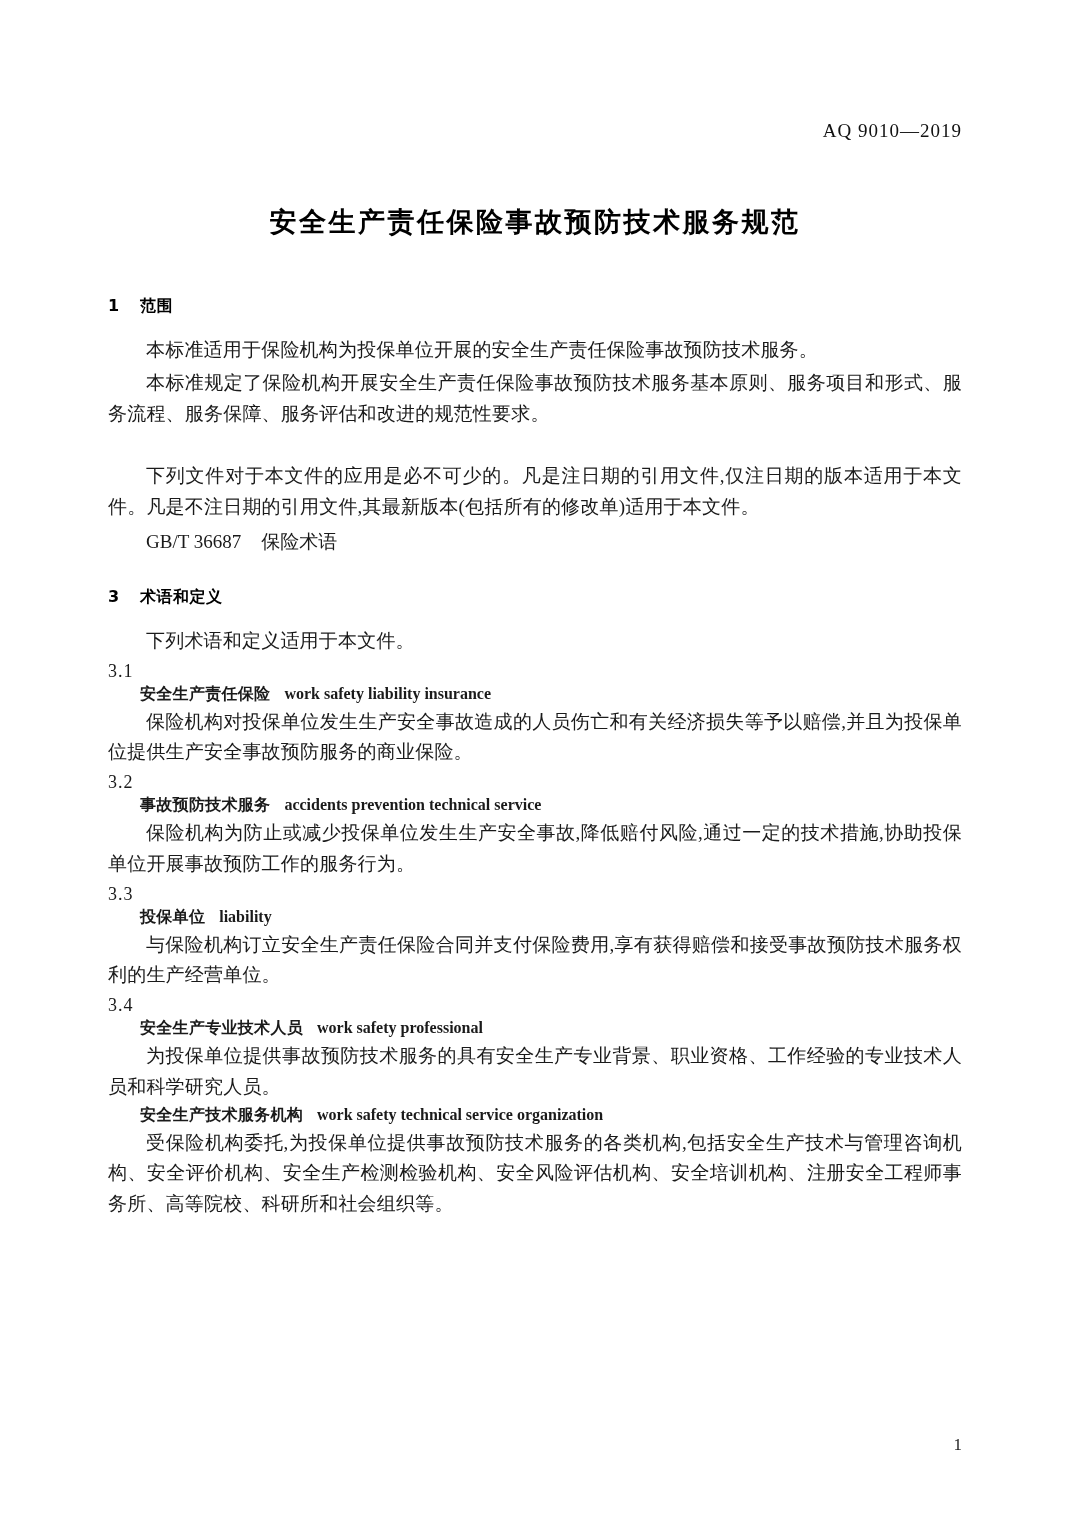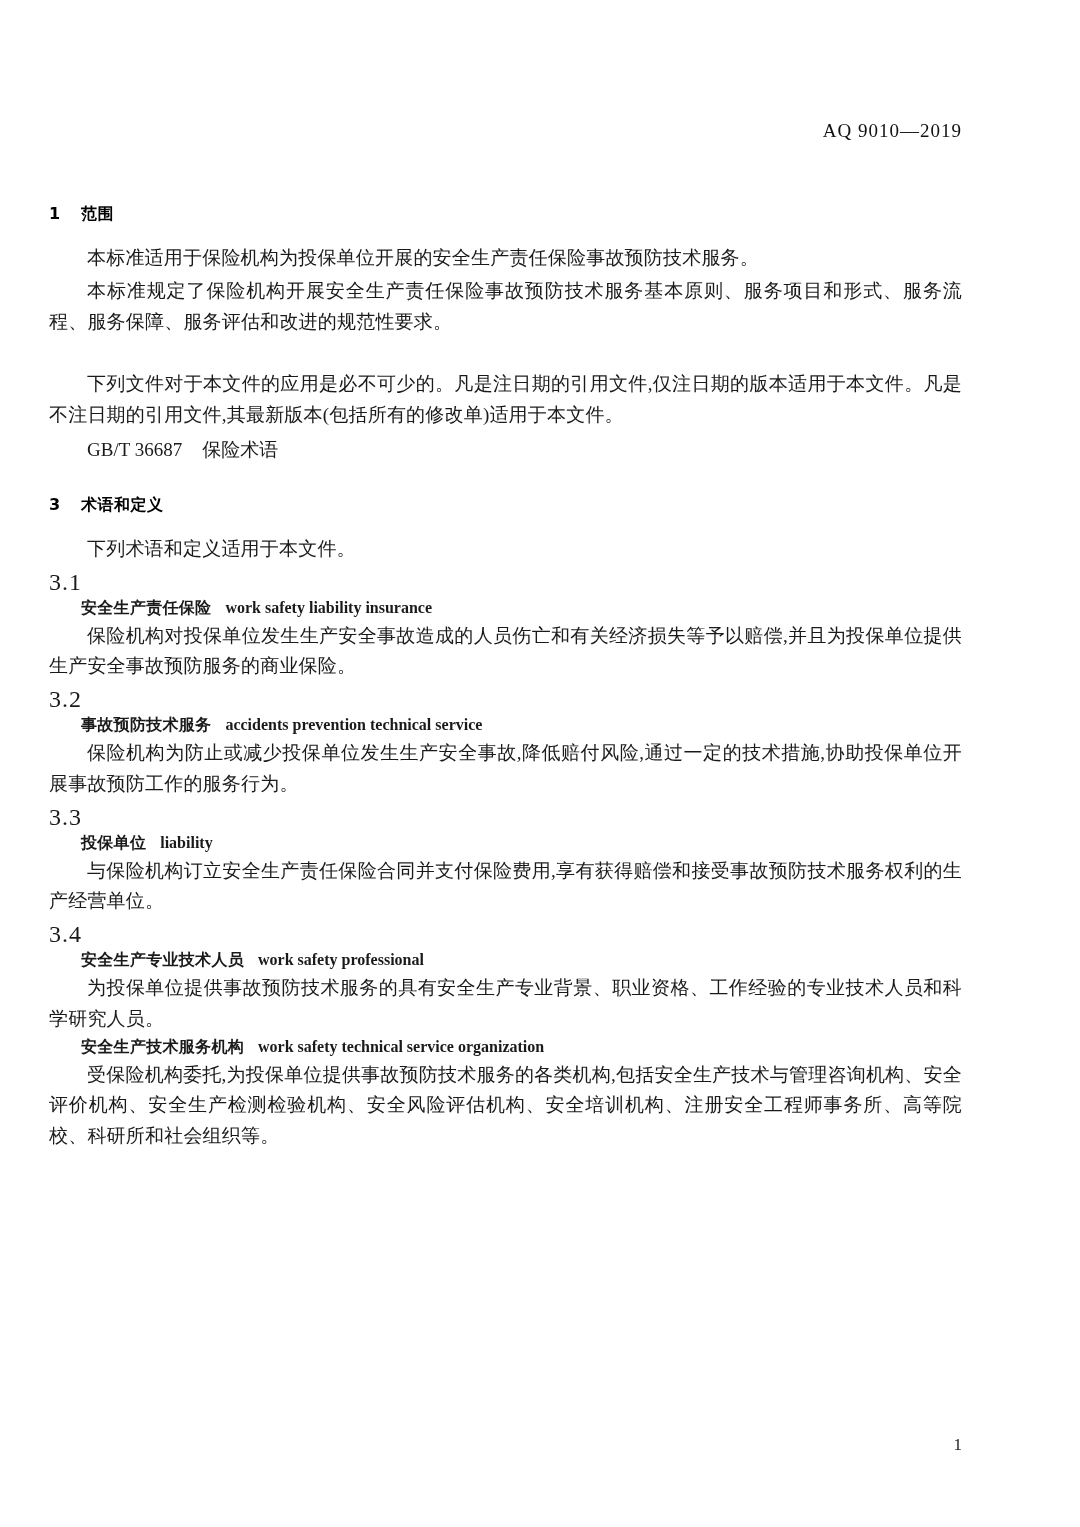--- a/index.html
+++ b/index.html
@@ -14,21 +14,21 @@
     color: #1a1a1a;
     position: relative;
     overflow: hidden;
   }
   .page {
     position: absolute;
     left: 0; top: 0;
     width: 1080px;
     height: 1527px;
     box-sizing: border-box;
-    padding: 120px 118px 60px 49px;
+    padding: 120px 118px 60px 108px;
   }
   .header-code {
     text-align: right;
     font-size: 19px;
     letter-spacing: 1px;
     font-family: "Liberation Serif", serif;
     color: #111;
     margin-bottom: 62px;
   }
   .doc-title {
@@ -57,21 +57,21 @@
     line-height: 1.62;
     text-align: justify;
     margin: 0 0 2px 0;
     text-indent: 2em;
     letter-spacing: 0.2px;
   }
   .block-gap {
     height: 26px;
   }
   .term-num {
-    font-size: 24px;
+    font-size: 18px;
     letter-spacing: 1px;
     margin: 4px 0 2px 0;
     font-family: "Liberation Serif", serif;
   }
   .term-name {
     font-size: 16px;
     font-weight: bold;
     margin: 0 0 2px 0;
     text-indent: 2em;
     font-family: "DejaVu Sans", "Liberation Sans", sans-serif;
@@ -104,20 +104,21 @@
     margin-bottom: 6px;
   }
 </style>
 </head>
 <body>
 
 <div class="page">
 
   <div class="header-code">AQ 9010—2019</div>
 
+  <h1 class="doc-title">安全生产责任保险事故预防技术服务规范</h1>
 
   <div class="section">
     <div class="clause-heading">
       <span class="num">1</span><span>范围</span>
     </div>
     <p class="para">本标准适用于保险机构为投保单位开展的安全生产责任保险事故预防技术服务。</p>
     <p class="para">本标准规定了保险机构开展安全生产责任保险事故预防技术服务基本原则、服务项目和形式、服务流程、服务保障、服务评估和改进的规范性要求。</p>
   </div>
 
   <div class="block-gap"></div>

